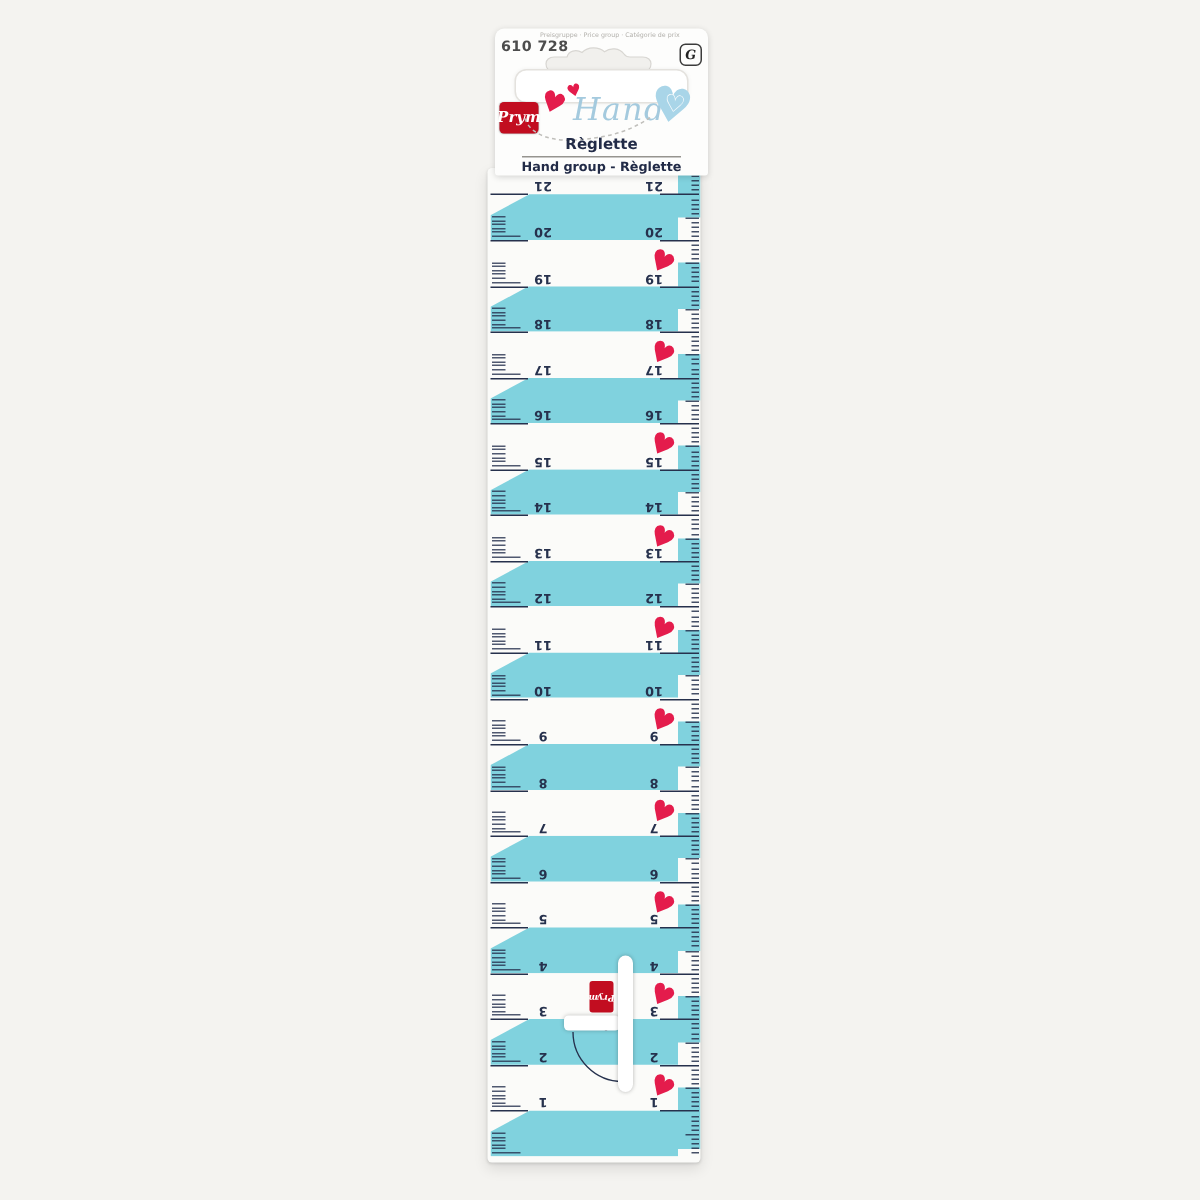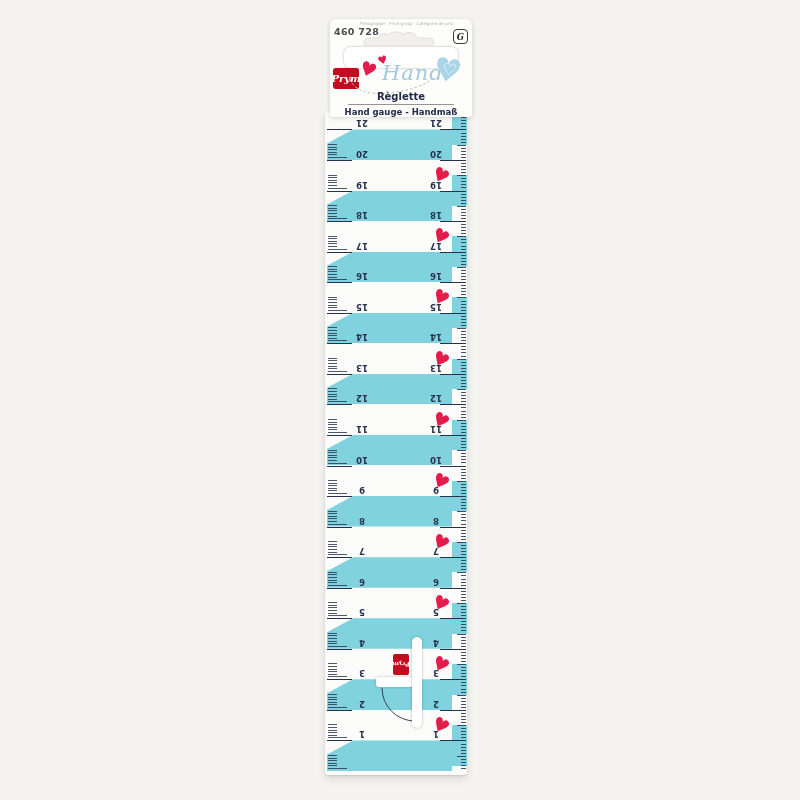--- a/index.html
+++ b/index.html
@@ -504,36 +504,36 @@
         <div class="heart" style="top: 357.775px;">♥</div>
         <div class="heart" style="top: 418.875px;">♥</div>
         <div class="heart" style="top: 479.975px;">♥</div>
         <div class="heart" style="top: 541.075px;">♥</div>
         <div class="heart" style="top: 602.175px;">♥</div>
       </div>
   </div>
 
   <div class="card">
     <div class="pg-label">Preisgruppe · Price group · Catégorie de prix</div>
-    <div class="article">460 728</div>
+    <div class="article">610 728</div>
     <div class="gbadge">G</div>
     <svg class="euroslot" width="72" height="20" viewBox="0 0 72 20">
       <path d="M7 18 C2.5 18 1 15 1 12.5 C1 10 3 8 6.5 8 L15 8 C16 4 21 2.5 25 5 C29 1 36 1 40 4.5 C44 1.5 50 2 53 6 C54 7.5 55 8 57 8 L65.5 8 C69 8 71 10 71 12.5 C71 15 69.5 18 65 18 Z" fill="#f1f0ed" stroke="#d8d6d2" stroke-width="0.8"></path>
     </svg>
     <div class="sticker"></div>
 
     <div class="prym-logo">Prym</div>
     <span class="cheart1">♥</span>
     <span class="cheart2">♥</span>
     <div class="love">Hand</div>
     <svg class="swirl" width="142" height="30" viewBox="0 0 142 30">
       <path d="M20 12 C24 24 40 28 58 26 C80 24 92 19 104 11" fill="none" stroke="#c0bfbb" stroke-width="1" stroke-dasharray="2.5 2.2"></path>
     </svg>
     <div class="blueheart-wrap">
       <span class="bh">♥</span>
       <span class="bh-in">♡</span>
     </div>
 
     <div class="name-de">Règlette</div>
     <div class="name-line"></div>
-    <div class="name-intl">Hand gauge - Handmaß</div>
+    <div class="name-intl">Hand group - Règlette</div>
   </div>
 </div>
 
 </body></html>

